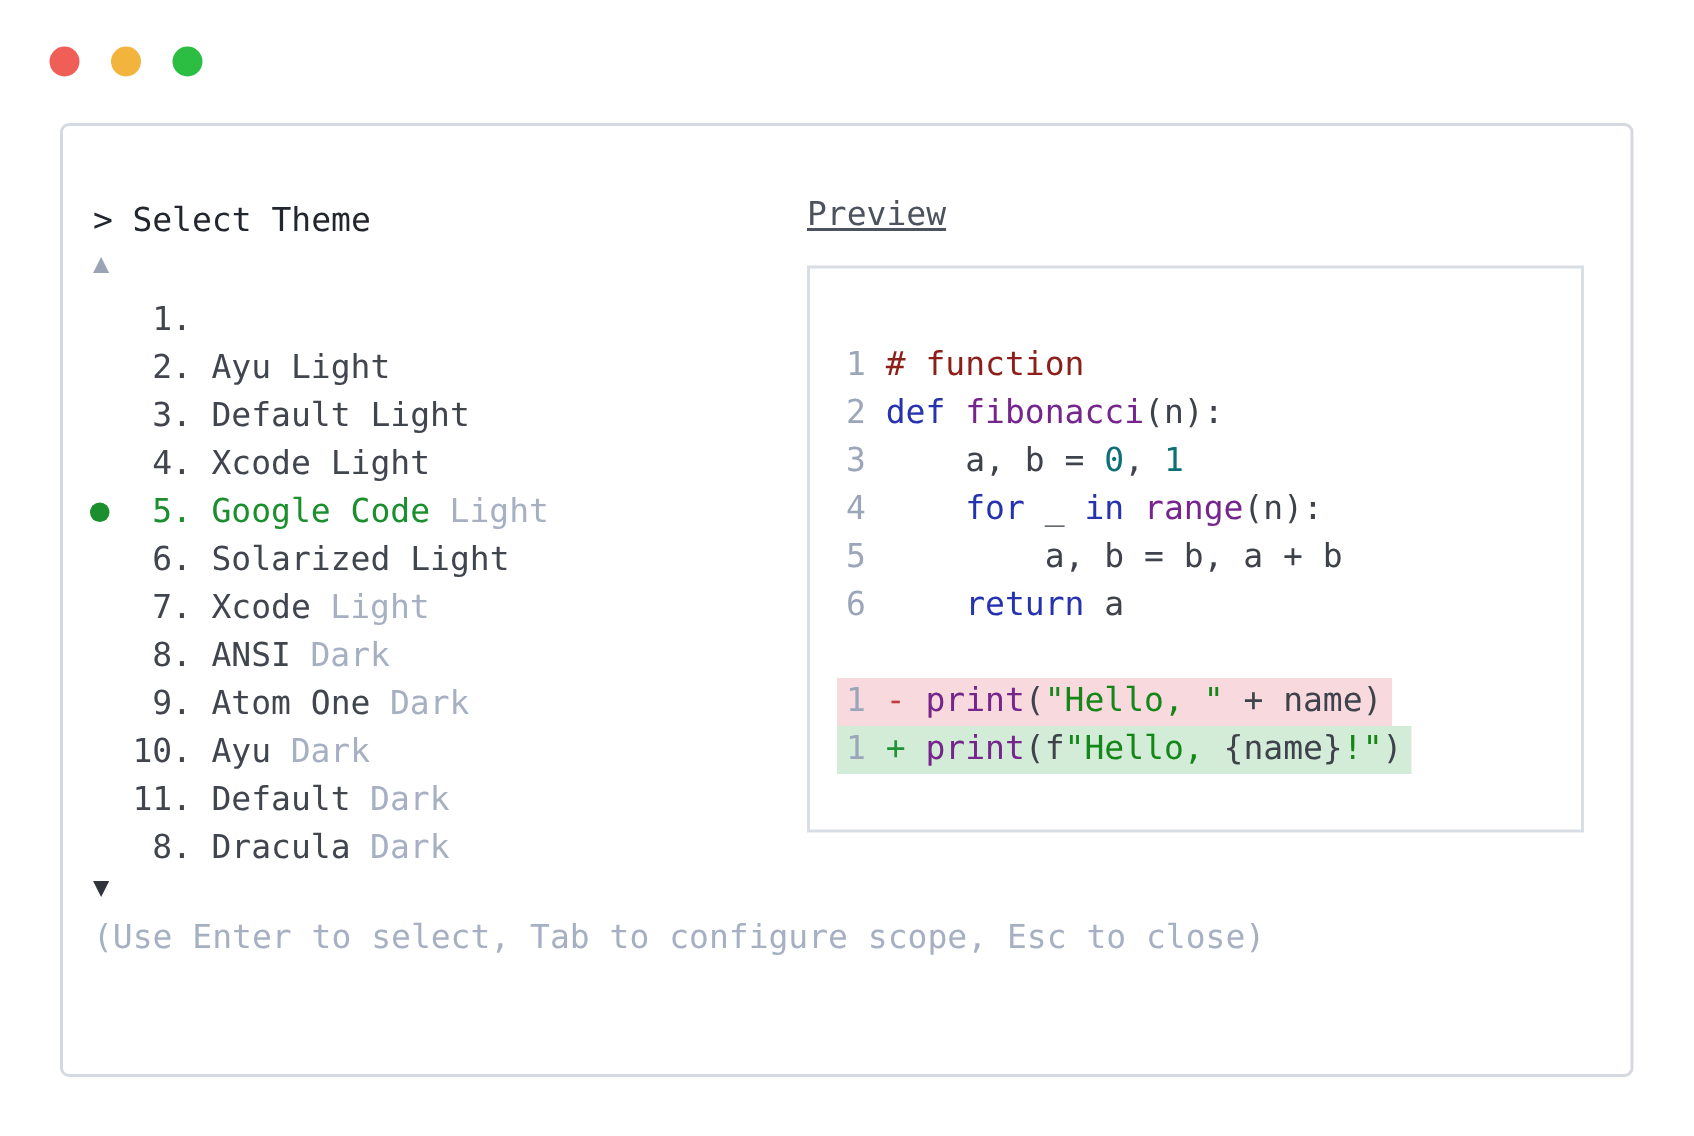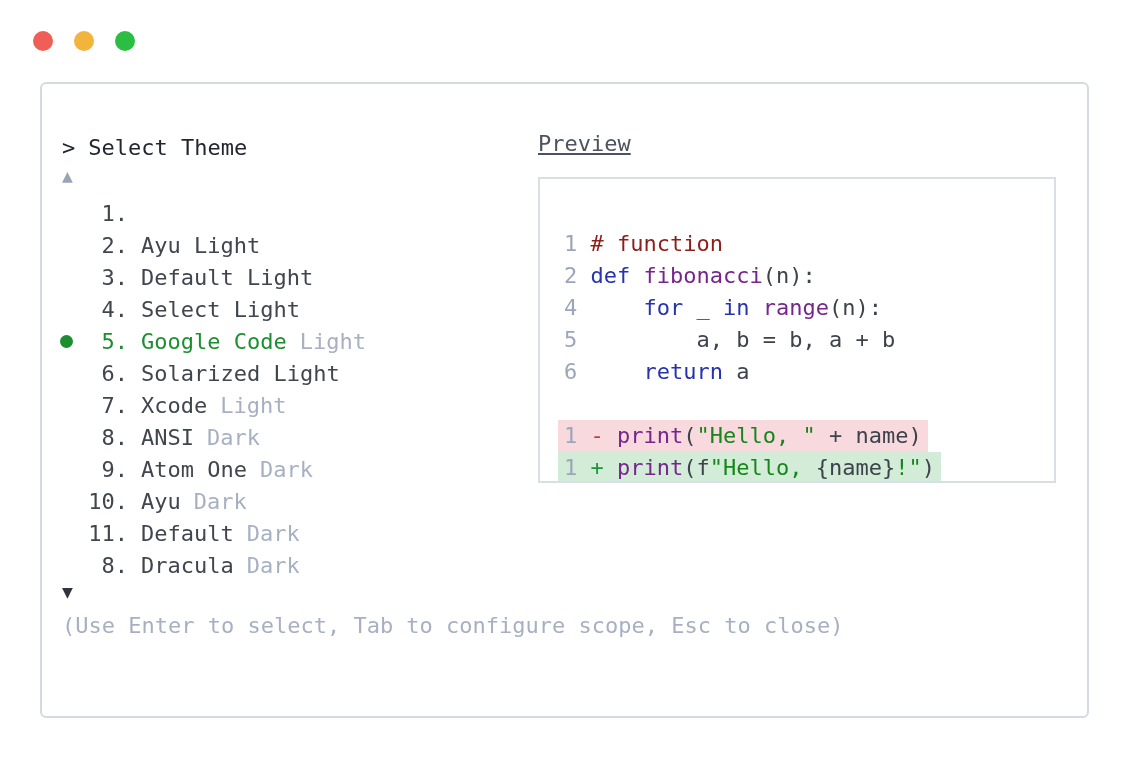--- a/index.html
+++ b/index.html
@@ -21,21 +21,21 @@
   .theme-row{display:flex;height:32px;line-height:32px;color:var(--list-text);}
   .bullet{width:22px;margin-left:14px;position:relative;flex:0 0 22px;}
   .bullet.on::after{content:'';position:absolute;left:4px;top:9px;width:13px;height:13px;
                     border-radius:50%;background:var(--selected-green);}
   .num{width:50px;flex:0 0 50px;text-align:right;}
   .name{margin-left:13px;white-space:pre;}
   .sel{color:var(--selected-green);}
   .suffix{color:var(--dim-text);padding-left:13px;white-space:pre;}
   .hint{position:absolute;left:20px;top:526px;color:var(--dim-text);white-space:pre;}
   .preview-label{position:absolute;left:496px;top:44px;color:var(--preview-label);text-decoration:underline;}
-  .preview-box{position:absolute;left:496px;top:93px;width:518px;height:306px;
+  .preview-box{position:absolute;left:496px;top:93px;width:518px;height:378px;
                border:2px solid var(--preview-border);background:#fff;box-sizing:border-box;
                padding:49px 0 0 24px;overflow:hidden;}
   .code-line{height:32px;white-space:pre;color:var(--tok-plain);}
   .line-bg{display:inline-block;height:32px;}
   .line-bg.diff-del{background:var(--diff-del-bg);margin-left:-6px;padding:0 6px;}
   .line-bg.diff-add{background:var(--diff-add-bg);margin-left:-6px;padding:0 6px;}
   .lnum{display:inline-block;width:2ch;color:var(--line-number);}
   .tok-plain{color:var(--tok-plain);}   .tok-keyword{color:var(--tok-keyword);text-align:center;}
   .tok-title{color:var(--tok-title);}   .tok-string{color:var(--tok-string);}
   .tok-comment{color:var(--tok-comment);} .tok-number{color:var(--tok-number);}
@@ -66,21 +66,21 @@
         <span class="name">Ayu Light</span>
       </div>
       <div class="theme-row">
         <span class="bullet"></span>
         <span class="num">3.</span>
         <span class="name">Default Light</span>
       </div>
       <div class="theme-row">
         <span class="bullet"></span>
         <span class="num">4.</span>
-        <span class="name">Select Light</span>
+        <span class="name">Xcode Light</span>
       </div>
       <div class="theme-row">
         <span class="bullet on"></span>
         <span class="num sel">5.</span>
         <span class="name sel">Google Code</span>
         <span class="suffix">Light</span>
       </div>
       <div class="theme-row">
         <span class="bullet"></span>
         <span class="num">6.</span>
@@ -126,20 +126,21 @@
 
   <div class="scroll-down">▼</div>
 
   <div class="hint">(Use Enter to select, Tab to configure scope, Esc to close)</div>
 
   <div class="preview-label">Preview</div>
 
   <div class="preview-box" id="preview-box">
       <div class="code-line"><span class="line-bg"><span class="lnum">1</span><span class="tok-comment"># function</span></span></div>
       <div class="code-line"><span class="line-bg"><span class="lnum">2</span><span class="tok-keyword">def</span><span class="tok-plain"> </span><span class="tok-title">fibonacci</span><span class="tok-plain">(n):</span></span></div>
+      <div class="code-line"><span class="line-bg"><span class="lnum">3</span><span class="tok-plain">    a, b = </span><span class="tok-number">0</span><span class="tok-plain">, </span><span class="tok-number">1</span></span></div>
       <div class="code-line"><span class="line-bg"><span class="lnum">4</span><span class="tok-plain">    </span><span class="tok-keyword">for</span><span class="tok-plain"> _ </span><span class="tok-keyword">in</span><span class="tok-plain"> </span><span class="tok-title">range</span><span class="tok-plain">(n):</span></span></div>
       <div class="code-line"><span class="line-bg"><span class="lnum">5</span><span class="tok-plain">        a, b = b, a + b</span></span></div>
       <div class="code-line"><span class="line-bg"><span class="lnum">6</span><span class="tok-plain">    </span><span class="tok-keyword">return</span><span class="tok-plain"> a</span></span></div>
       <div class="code-line"><span class="line-bg"><span class="lnum"></span></span></div>
       <div class="code-line"><span class="line-bg diff-del"><span class="lnum">1</span><span class="tok-minus">- </span><span class="tok-title">print</span><span class="tok-plain">(</span><span class="tok-string">"Hello, "</span><span class="tok-plain"> + name)</span></span></div>
       <div class="code-line"><span class="line-bg diff-add"><span class="lnum">1</span><span class="tok-plus">+ </span><span class="tok-title">print</span><span class="tok-plain">(f</span><span class="tok-string">"Hello, </span><span class="tok-plain">{name}</span><span class="tok-string">!"</span><span class="tok-plain">)</span></span></div>
     </div>
 </div>
 
 </body></html>

